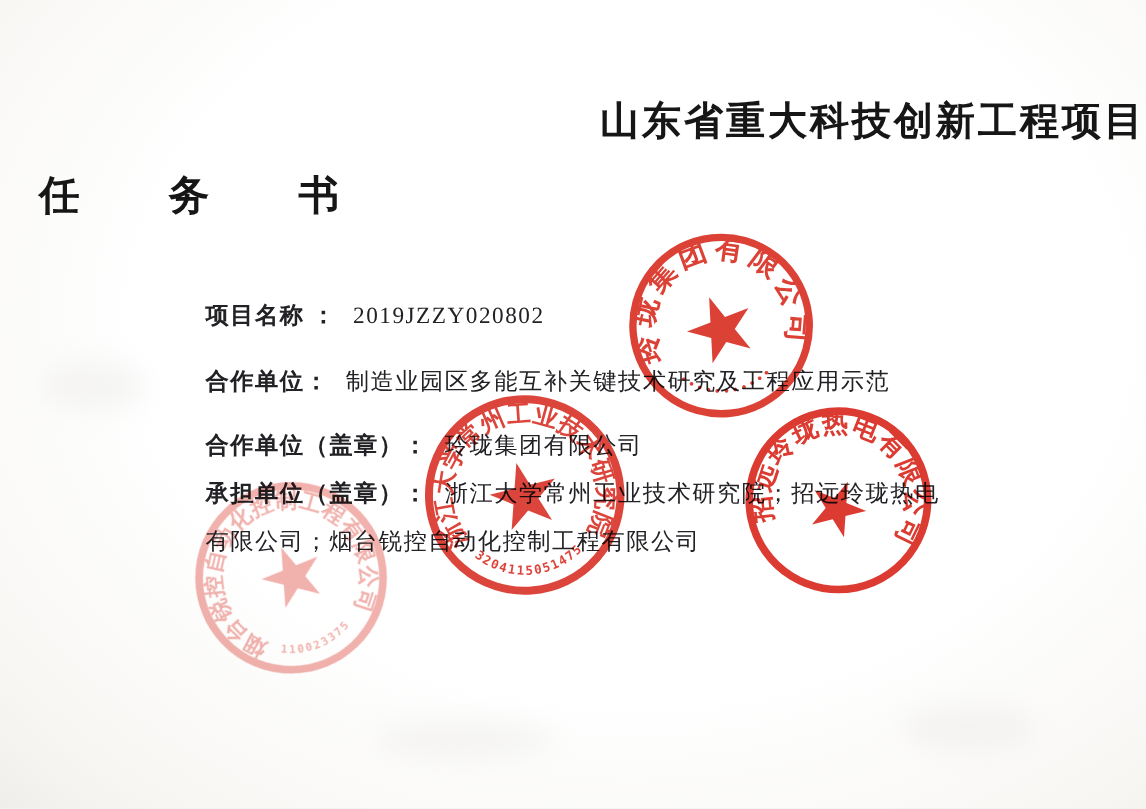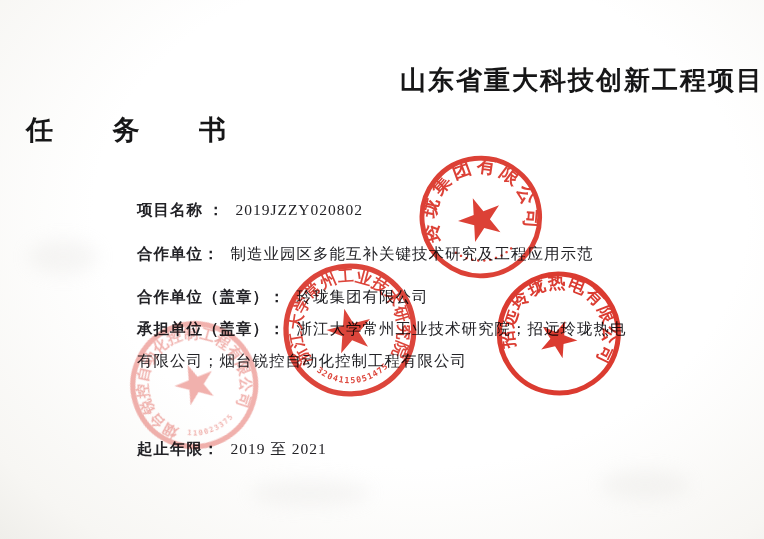--- a/index.html
+++ b/index.html
@@ -78,23 +78,20 @@
 
   <div class="field-line" style="top:319px;">
     <span class="field-label">承担单位（盖章）：</span><span class="field-value">浙江大学常州工业技术研究院；招远玲珑热电</span>
   </div>
 
   <div class="field-line" style="top:351px;">
     <span class="field-value no-label">有限公司；烟台锐控自动化控制工程有限公司</span>
   </div>
 
 
-  <div class="field-line" style="top:439px;">
-    <span class="field-label">起止年限：</span><span class="field-value">2019 至 2021</span>
-  </div>
 
   <div class="seal seal-a">
     <svg viewBox="0 0 200 200" width="140" height="140">
       <defs>
         <path id="arcA" d="M 42 127.1 A 64 64 0 1 1 158 127.1" fill="none"></path>
         <path id="arcAb" d="M 49.4 142.4 A 66 66 0 0 0 150.6 142.4" fill="none"></path>
       </defs>
       <circle class="seal-ring" cx="100" cy="100" r="84"></circle>
       <text class="seal-ringtext" font-size="27" letter-spacing="5" text-anchor="middle">
         <textPath href="#arcA" startOffset="50%">玲珑集团有限公司</textPath>

